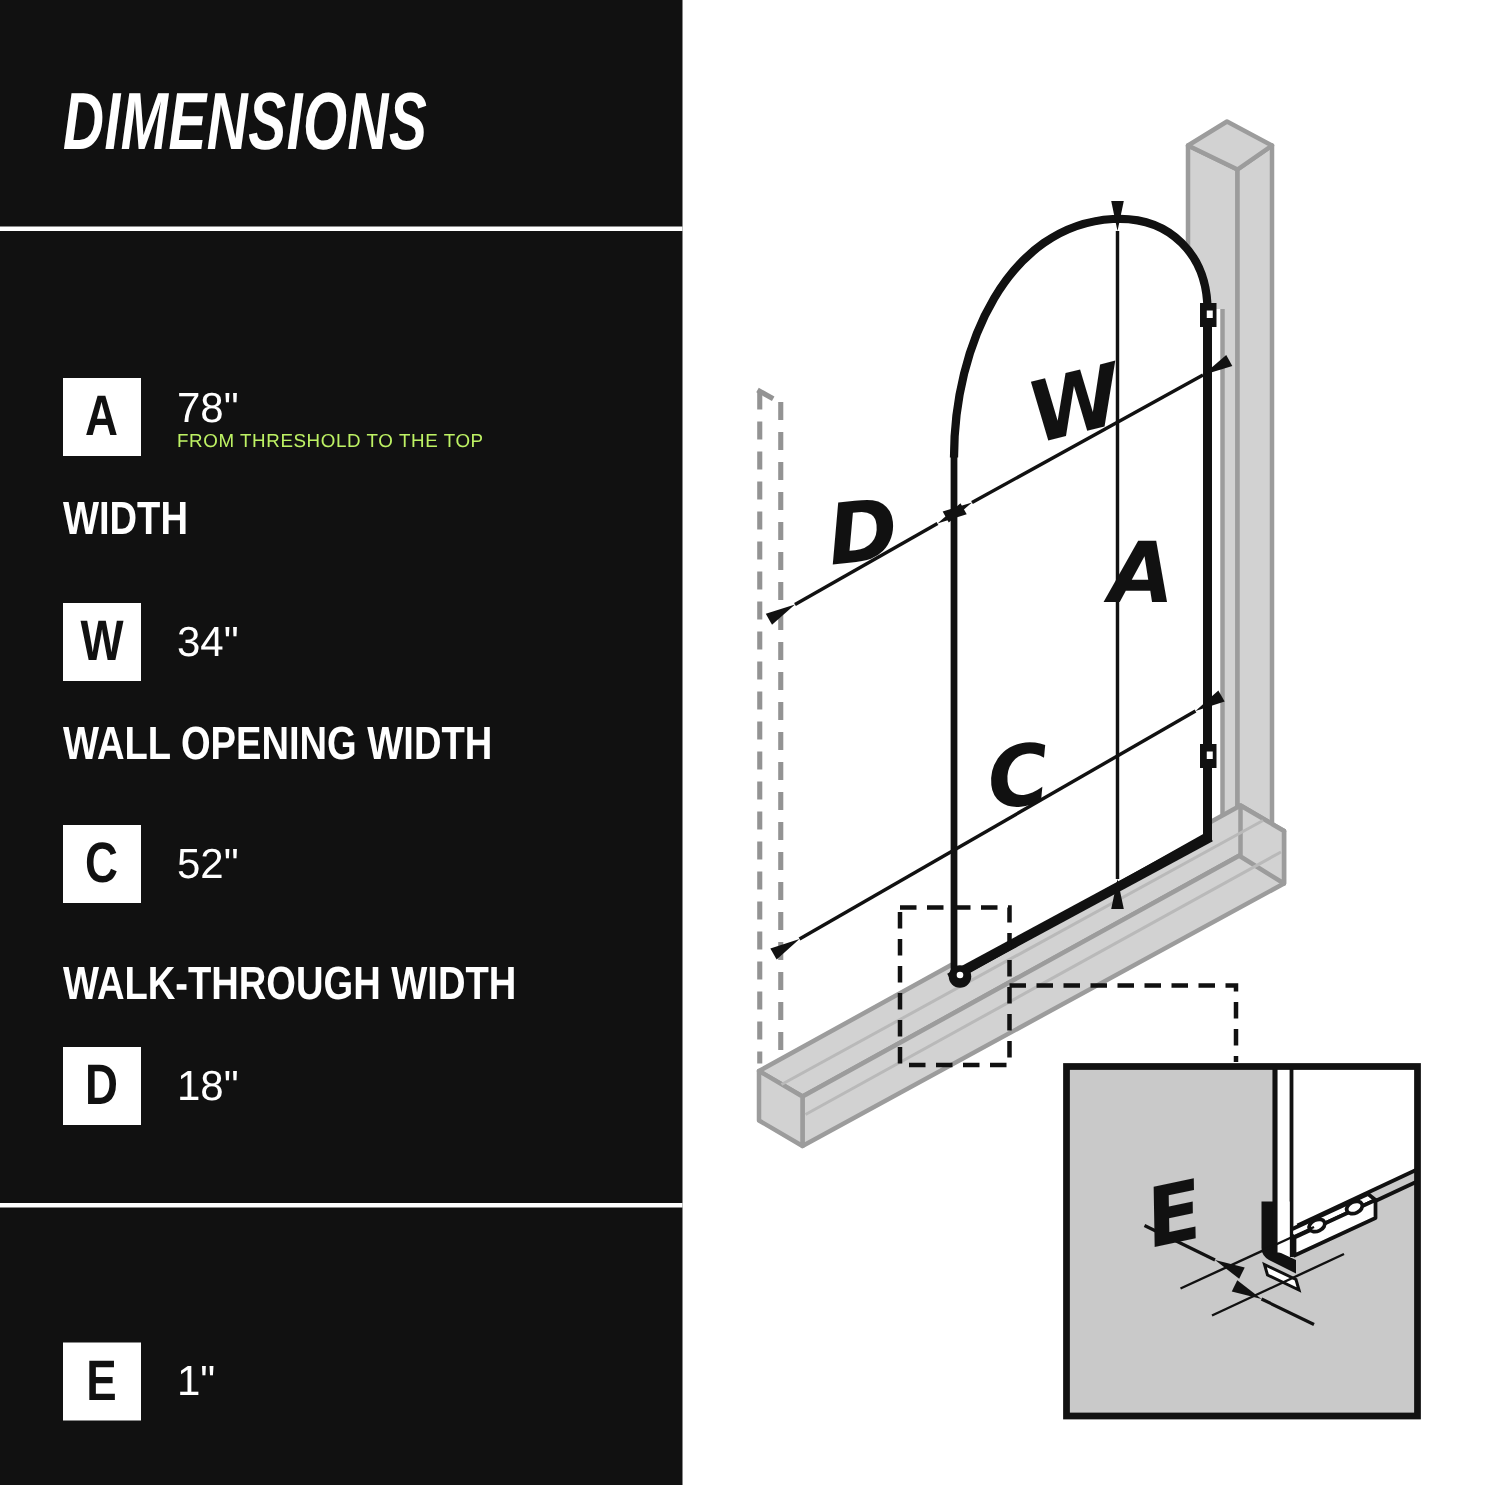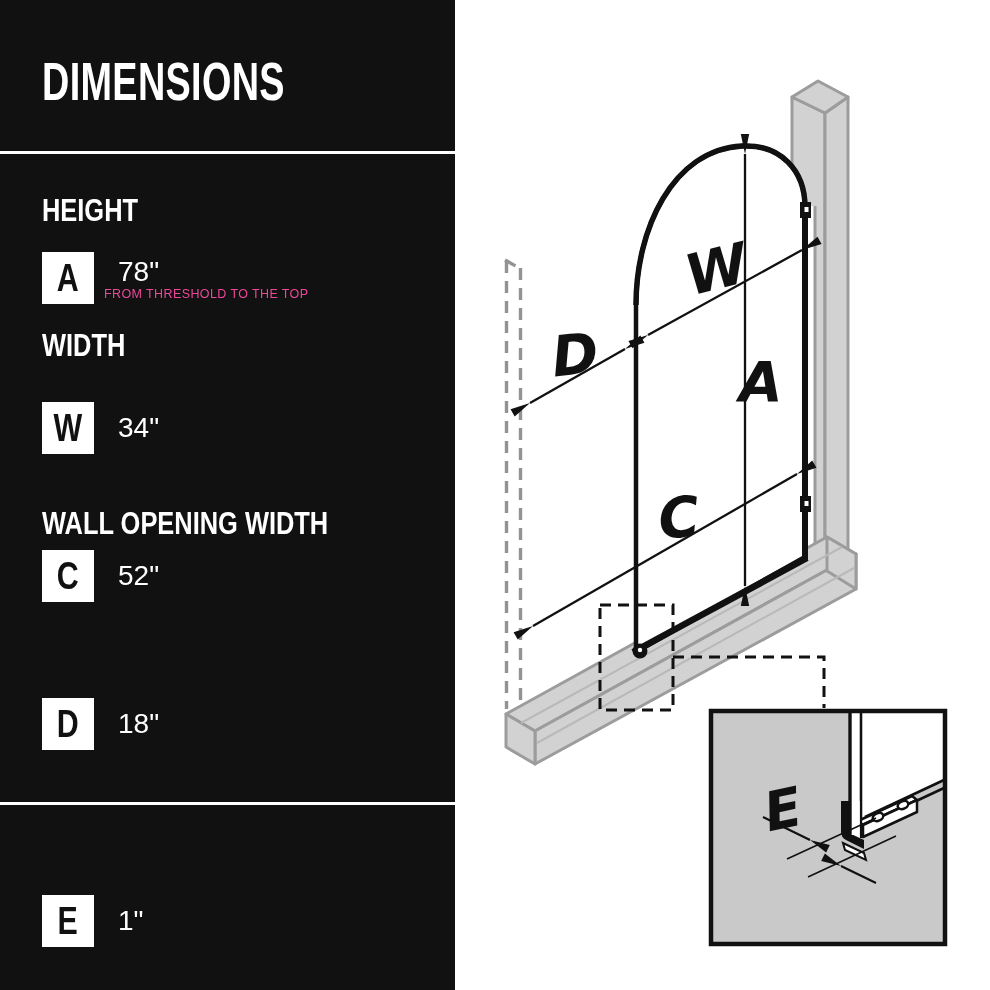--- a/index.html
+++ b/index.html
@@ -1,60 +1,60 @@
 <!DOCTYPE html>
 <html><head>
 <meta charset="utf-8">
 <style>
   html,body{margin:0;padding:0;background:#ffffff;}
   #stage{position:relative;width:990px;height:990px;overflow:hidden;background:#ffffff;
          font-family:"Liberation Sans",sans-serif;}
   #leftPanel{position:absolute;left:0;top:0;width:455px;height:990px;background:#111111;}
   .divider{position:absolute;left:0;width:455px;height:3px;background:#ffffff;}
   .cond{display:inline-block;transform-origin:left center;white-space:nowrap;}
-  .title{position:absolute;left:42px;top:50px;color:#fff;font-size:54px;font-weight:bold;letter-spacing:.5px;}
+  .title{position:absolute;left:42px;top:50px;color:#fff;font-size:54px;font-weight:bold;letter-spacing:.5px;font-style:italic;}
   .title .cond{transform:scaleX(.70);}
   .rowlabel{position:absolute;left:42px;color:#fff;font-size:31px;font-weight:bold;}
   .rowlabel .cond{transform:scaleX(.82);}
   .badge{position:absolute;left:42px;width:52px;height:52px;background:#ffffff;color:#111;
          display:flex;align-items:center;justify-content:center;font-size:38px;font-weight:bold;}
   .badge .cond{transform:scaleX(.80);transform-origin:center;}
   .value{position:absolute;left:118px;color:#fff;font-size:28px;font-weight:normal;}
-  .note{position:absolute;left:104px;color:#ec4899;font-size:12.5px;letter-spacing:.4px;font-weight:normal;}
+  .note{position:absolute;left:118px;color:#bef264;font-size:12.5px;letter-spacing:.4px;font-weight:normal;}
   svg text.dim{font-family:"DejaVu Sans",sans-serif;font-weight:bold;font-style:italic;fill:#111;}
 </style>
 </head>
 <body>
 
 <div id="stage">
 
   <div id="leftPanel">
     <div class="title"><span class="cond">DIMENSIONS</span></div>
     <div class="divider" style="top:151px"></div>
     <div class="divider" style="top:802px"></div>
 
-    <div class="rowlabel" style="top:193px"><span class="cond">HEIGHT</span></div>
     <div class="badge" style="top:252px">
         <span class="cond">A</span>
       </div>
     <div class="value" style="top:256px">78"</div>
     <div class="note" style="top:287px">FROM THRESHOLD TO THE TOP</div>
 
     <div class="rowlabel" style="top:328px"><span class="cond">WIDTH</span></div>
     <div class="badge" style="top:402px">
         <span class="cond">W</span>
       </div>
     <div class="value" style="top:412px">34"</div>
 
-    <div class="rowlabel" style="top:506px"><span class="cond">WALL OPENING WIDTH</span></div>
+    <div class="rowlabel" style="top:478px"><span class="cond">WALL OPENING WIDTH</span></div>
     <div class="badge" style="top:550px">
         <span class="cond">C</span>
       </div>
     <div class="value" style="top:560px">52"</div>
 
+    <div class="rowlabel" style="top:638px"><span class="cond">WALK-THROUGH WIDTH</span></div>
     <div class="badge" style="top:698px">
         <span class="cond">D</span>
       </div>
     <div class="value" style="top:708px">18"</div>
 
     <div class="badge" style="top:895px">
         <span class="cond">E</span>
       </div>
     <div class="value" style="top:905px">1"</div>
   </div>

